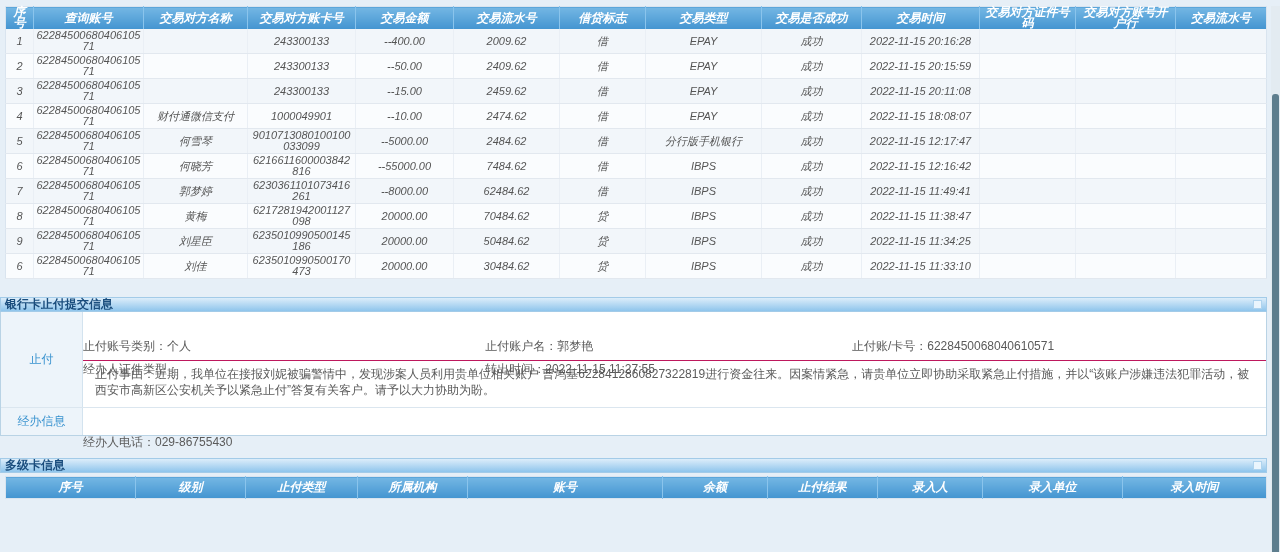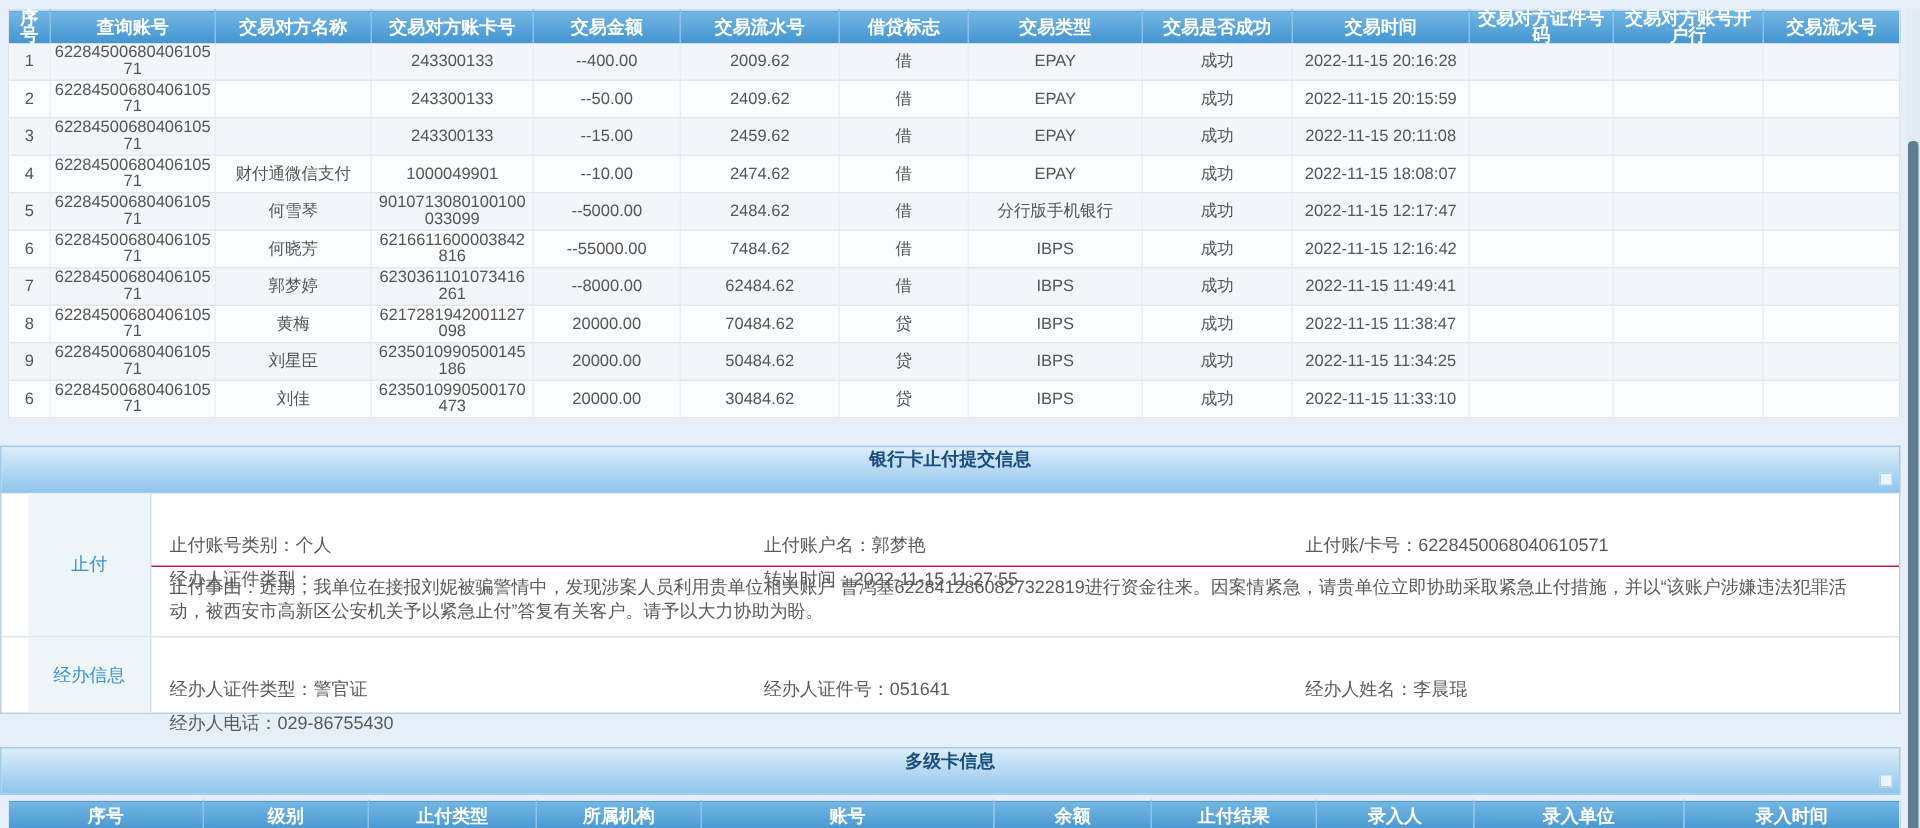--- a/index.html
+++ b/index.html
@@ -2,21 +2,21 @@
 <html><head>
 <meta charset="utf-8">
 <style>
   * { margin:0; padding:0; box-sizing:border-box; }
   html,body { width:1280px; height:552px; overflow:hidden; background:#e6eff7;
     font-family:"Liberation Sans","DejaVu Sans",sans-serif; }
   .page { position:relative; width:1280px; height:552px; }
 
   
   .txn-wrap { margin:6px 14px 0 5px; }
-  table { border-collapse:collapse; table-layout:fixed; width:1261px; background:#fff; border:1px solid #d9e4ef; }
+  table { border-collapse:collapse; table-layout:fixed; width:1261px; background:#fff; border:1px solid #d9e4ef;font-style:italic; }
   th { background:linear-gradient(#74b7e4,#4394d0); color:#fff; font-size:12px; font-weight:bold;
        height:22px; padding:0 2px; border-left:1px solid #8ac4ec; line-height:11px; }
   th:first-child { border-left:none; }
   td { font-size:11px; line-height:11px; color:#555; text-align:center; height:21px; padding:1px 2px;
        border-bottom:1px solid #e2e8ef; border-left:1px solid #eaeff5; word-break:break-all; }
   td:first-child { border-left:none; }
   tbody tr:nth-child(odd) td { background:#f2f6fa; }
   tbody tr:nth-child(even) td { background:#fafcfe; }
 
   
@@ -25,34 +25,34 @@
           height:22px; padding:0 6px; cursor:pointer; }
   .psel .caret { font-size:9px; color:#b0b3ba; transform:scaleY(.8); }
   .parrow { font-size:15px; line-height:15px; cursor:pointer; }
   .parrow.prev { color:#c0c4cc; }
   .parrow.next { color:#606266; }
   .pnum { min-width:20px; height:20px; line-height:20px; text-align:center; cursor:pointer; color:#303133; border-radius:2px; }
   .pnum.active { background:#f5a73b; color:#fff; font-weight:bold; }
 
   
   .section { margin:18px 13px 0 0; }
-  .sec-bar { height:32px; display:flex; align-items:center; padding:0 4px;
+  .sec-bar { height:15px; display:flex; align-items:center; padding:0 4px;
              background:linear-gradient(#dcedfa,#8fc5ec); border:1px solid #a3cbe8;
-             color:#1a4d7d; font-size:12px; font-weight:bold;flex-direction:column; }
+             color:#1a4d7d; font-size:12px; font-weight:bold; }
   .sec-icon { margin-left:auto; width:9px; height:9px; background:#eaf5fd; border:1px solid #aed3ee; }
 
   
   .sec-body { background:#fff; border:1px solid #b9d3e5; border-top:none; }
   .group { display:flex; }
   .group + .group { border-top:1px solid #dbe6ef; }
   .glabel { width:82px; flex:0 0 82px; display:flex; align-items:center; justify-content:center;
-            background:#edf4fa; color:#3a93cf; font-size:12px; border-right:1px solid #d3e3ef;margin-left:18px; }
+            background:#edf4fa; color:#3a93cf; font-size:12px; border-right:1px solid #d3e3ef; }
   .gcontent { flex:1; padding:2px 0; }
   .frow { display:grid; grid-template-columns:34% 31% 35%; height:23px; align-items:center; }
-  .field { font-size:12px; color:#5a5a5a; padding-left:12px; white-space:nowrap; overflow:hidden;margin-top:32px; }
+  .field { font-size:12px; color:#5a5a5a; white-space:nowrap; overflow:hidden;margin-top:32px; }
   .reason { border-top:1px solid #be185d; padding:5px 14px 7px 12px; font-size:12px; color:#5a5a5a; line-height:16px; }
 
   
   .section.mc { margin-top:22px; }
   .mc-table-wrap { margin:3px 1px 0 5px; }
 
   
   .vscroll { position:absolute; right:0; top:0; width:9px; height:552px; background:#e3ebf1; }
   .vthumb { position:absolute; left:1px; top:88px; bottom:0; width:7px; background:#5e7e8e; border-radius:3px; }
 </style>
@@ -268,25 +268,20 @@
             <div class="frow">
               <span class="field">经办人证件类型：</span>
               <span class="field">转出时间：2022-11-15 11:27:55</span>
             </div>
             <div class="reason">止付事由：近期，我单位在接报刘妮被骗警情中，发现涉案人员利用贵单位相关账户 曹鸿基6228412860827322819进行资金往来。因案情紧急，请贵单位立即协助采取紧急止付措施，并以“该账户涉嫌违法犯罪活动，被西安市高新区公安机关予以紧急止付”答复有关客户。请予以大力协助为盼。</div>
           </div>
         </div>
         <div class="group">
           <div class="glabel">经办信息</div>
           <div class="gcontent">
-            <div class="frow">
-              <span class="field">经办人证件类型：警官证</span>
-              <span class="field">经办人证件号：051641</span>
-              <span class="field">经办人姓名：李晨琨</span>
-            </div>
             <div class="frow">
               <span class="field">经办人电话：029-86755430</span>
             </div>
           </div>
         </div>
       </div>
   </div>
 
   <div class="section mc">
     <div class="sec-bar">

